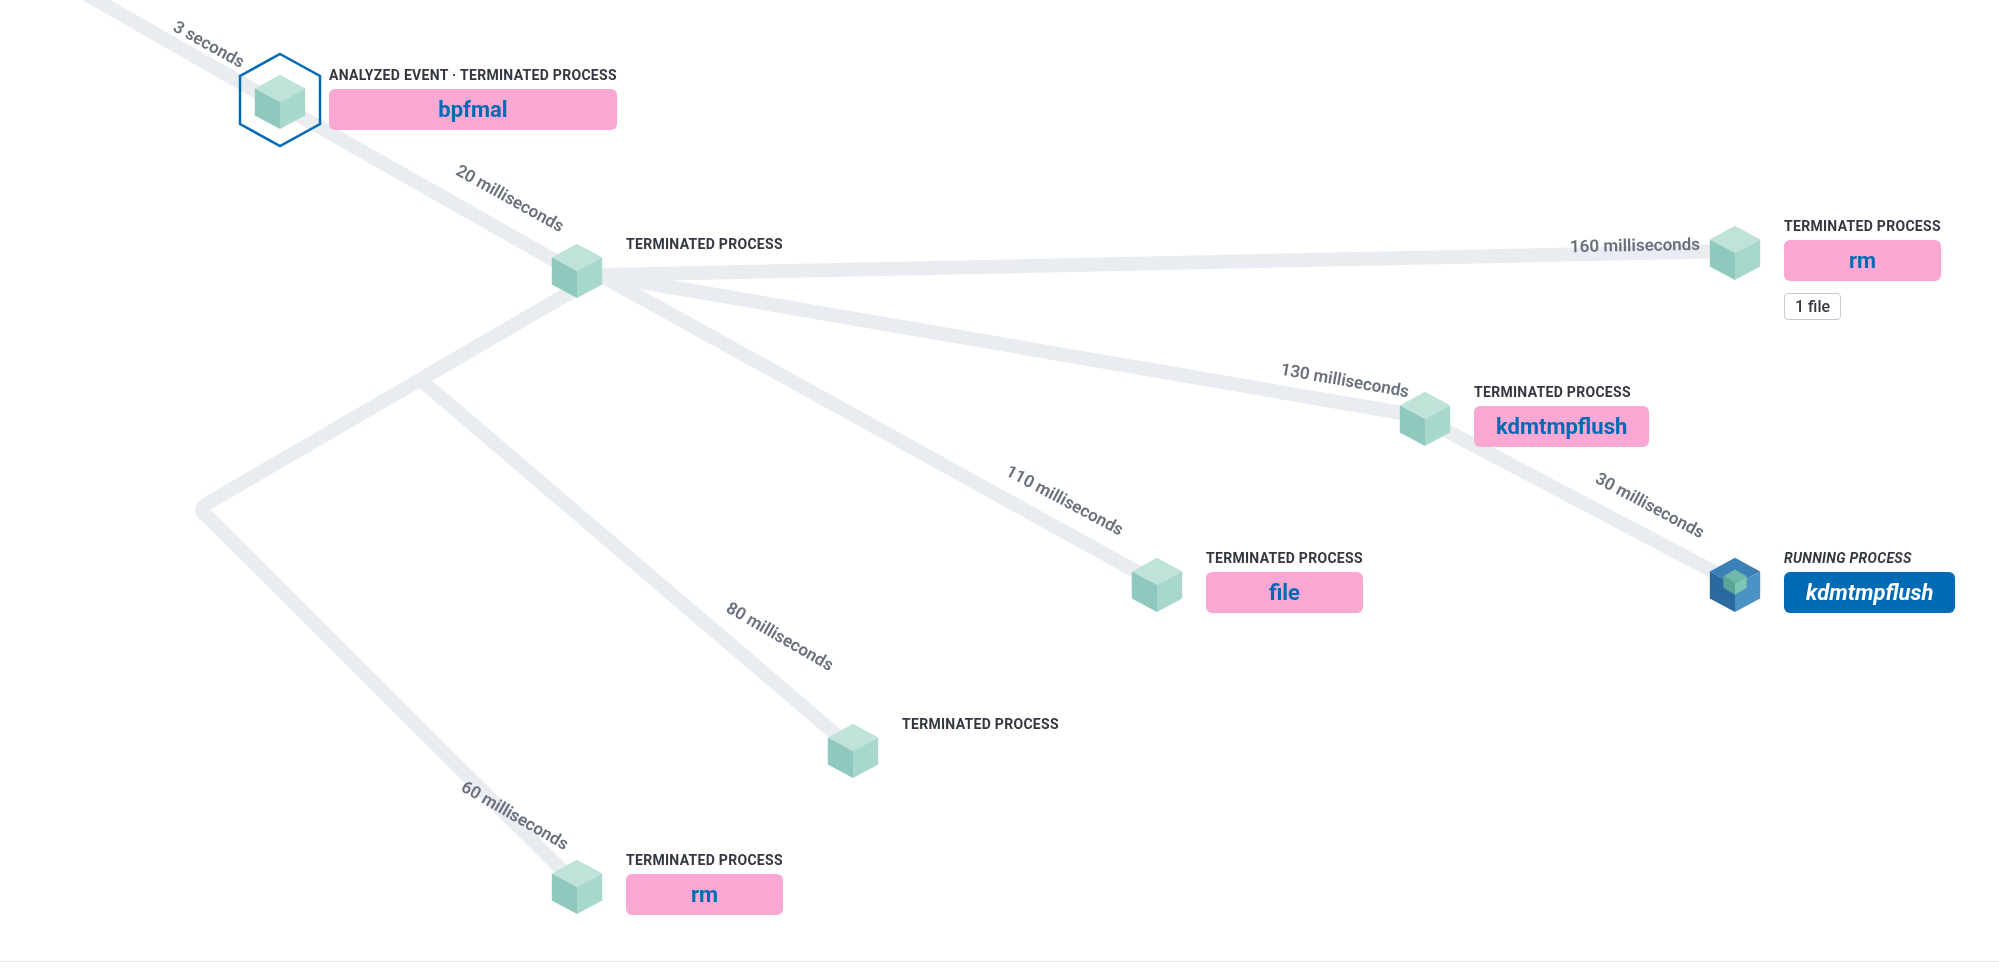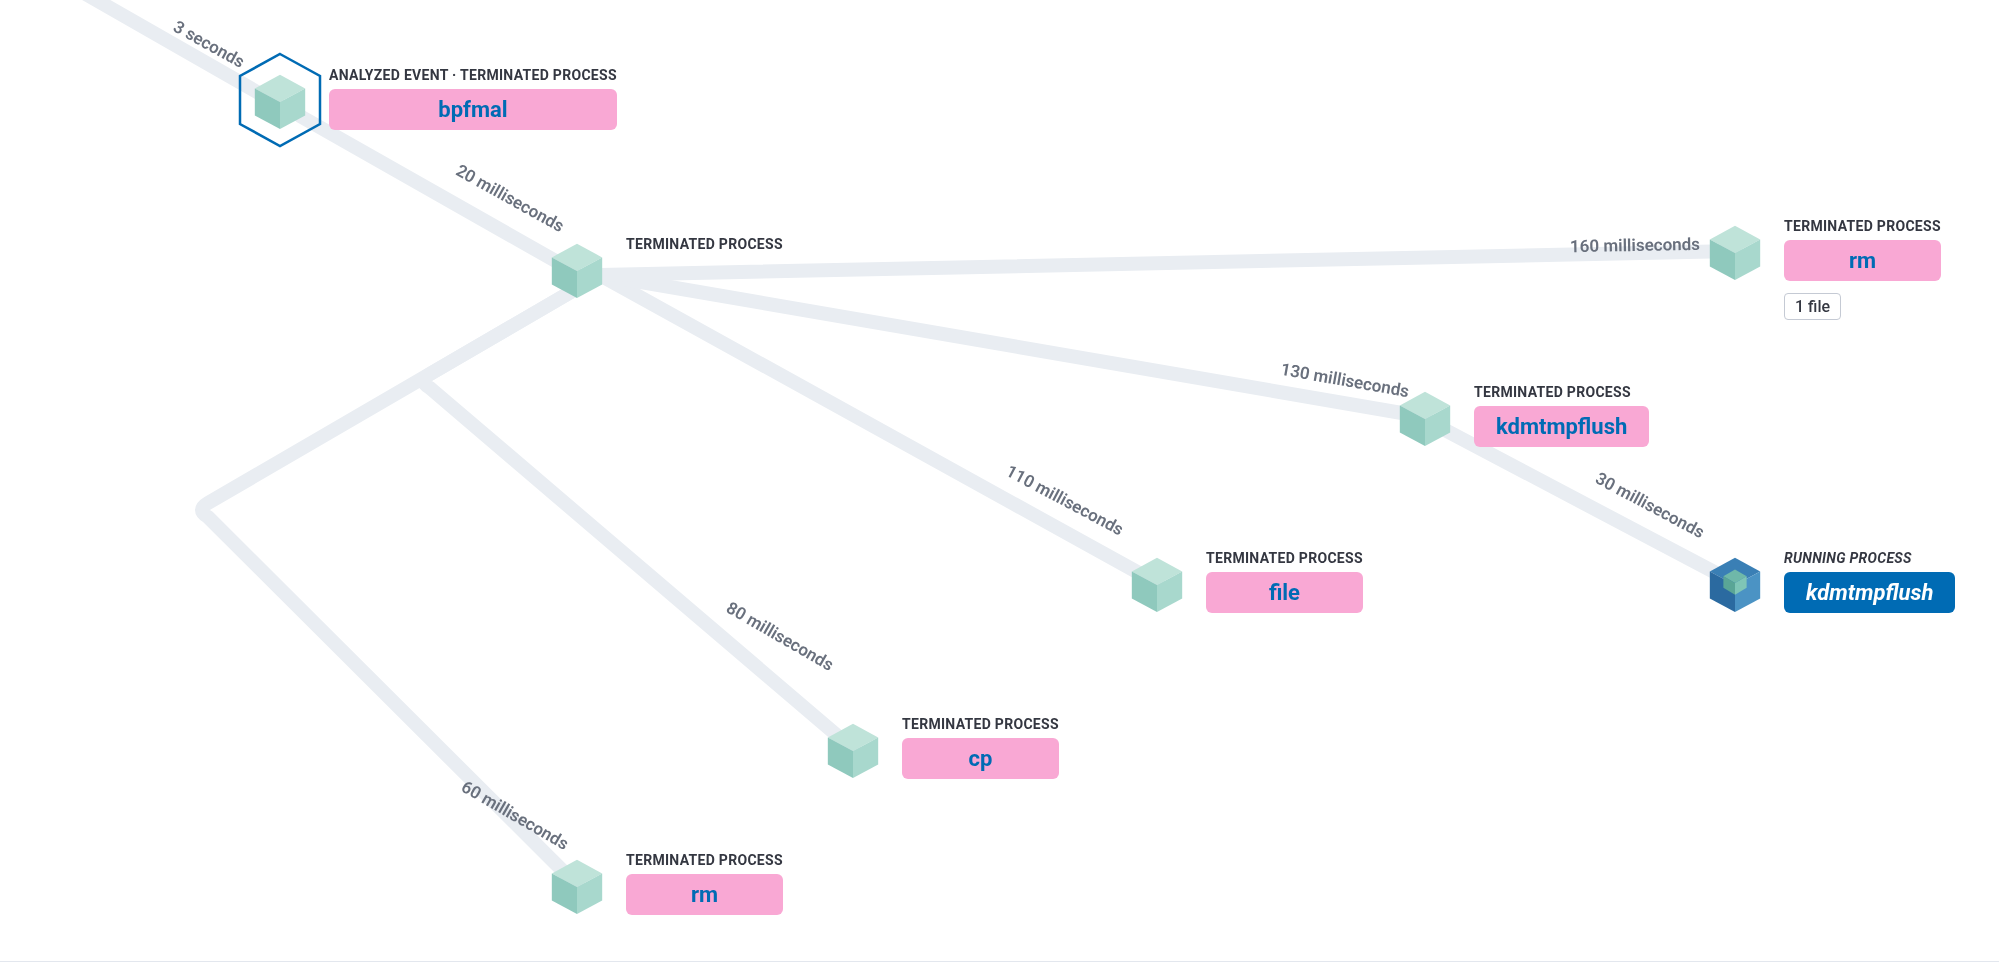--- a/index.html
+++ b/index.html
@@ -187,21 +187,20 @@
   <div class="node" style="left:818px; top:584px;" data-name="node-cp">
     <div class="iconwrap" data-name="process-cube-icon">
       <svg class="cube" viewBox="0 0 64 64" data-name="cube-terminated-icon">
         <polygon points="32,6 58,20 32,34 6,20" fill="#bfe3d9"></polygon>
         <polygon points="6,20 32,34 32,62 6,48" fill="#8fc9bd"></polygon>
         <polygon points="58,20 32,34 32,62 58,48" fill="#a8d8cd"></polygon>
       </svg>
     </div>
     <div class="textcol">
       <div class="caption" data-name="node-caption" data-bind="nodes.cp.caption">TERMINATED PROCESS</div>
-      <div class="pill pill-light" data-name="process-name-pill" data-bind="nodes.cp.name">cp</div>
     </div>
   </div>
 
   <div class="node" style="left:1122px; top:560px;" data-name="node-chmod">
     <div class="iconwrap" data-name="process-cube-icon">
       <svg class="cube" viewBox="0 0 64 64" data-name="cube-terminated-icon">
         <polygon points="32,6 58,20 32,34 6,20" fill="#bfe3d9"></polygon>
         <polygon points="6,20 32,34 32,62 6,48" fill="#8fc9bd"></polygon>
         <polygon points="58,20 32,34 32,62 58,48" fill="#a8d8cd"></polygon>
       </svg>

